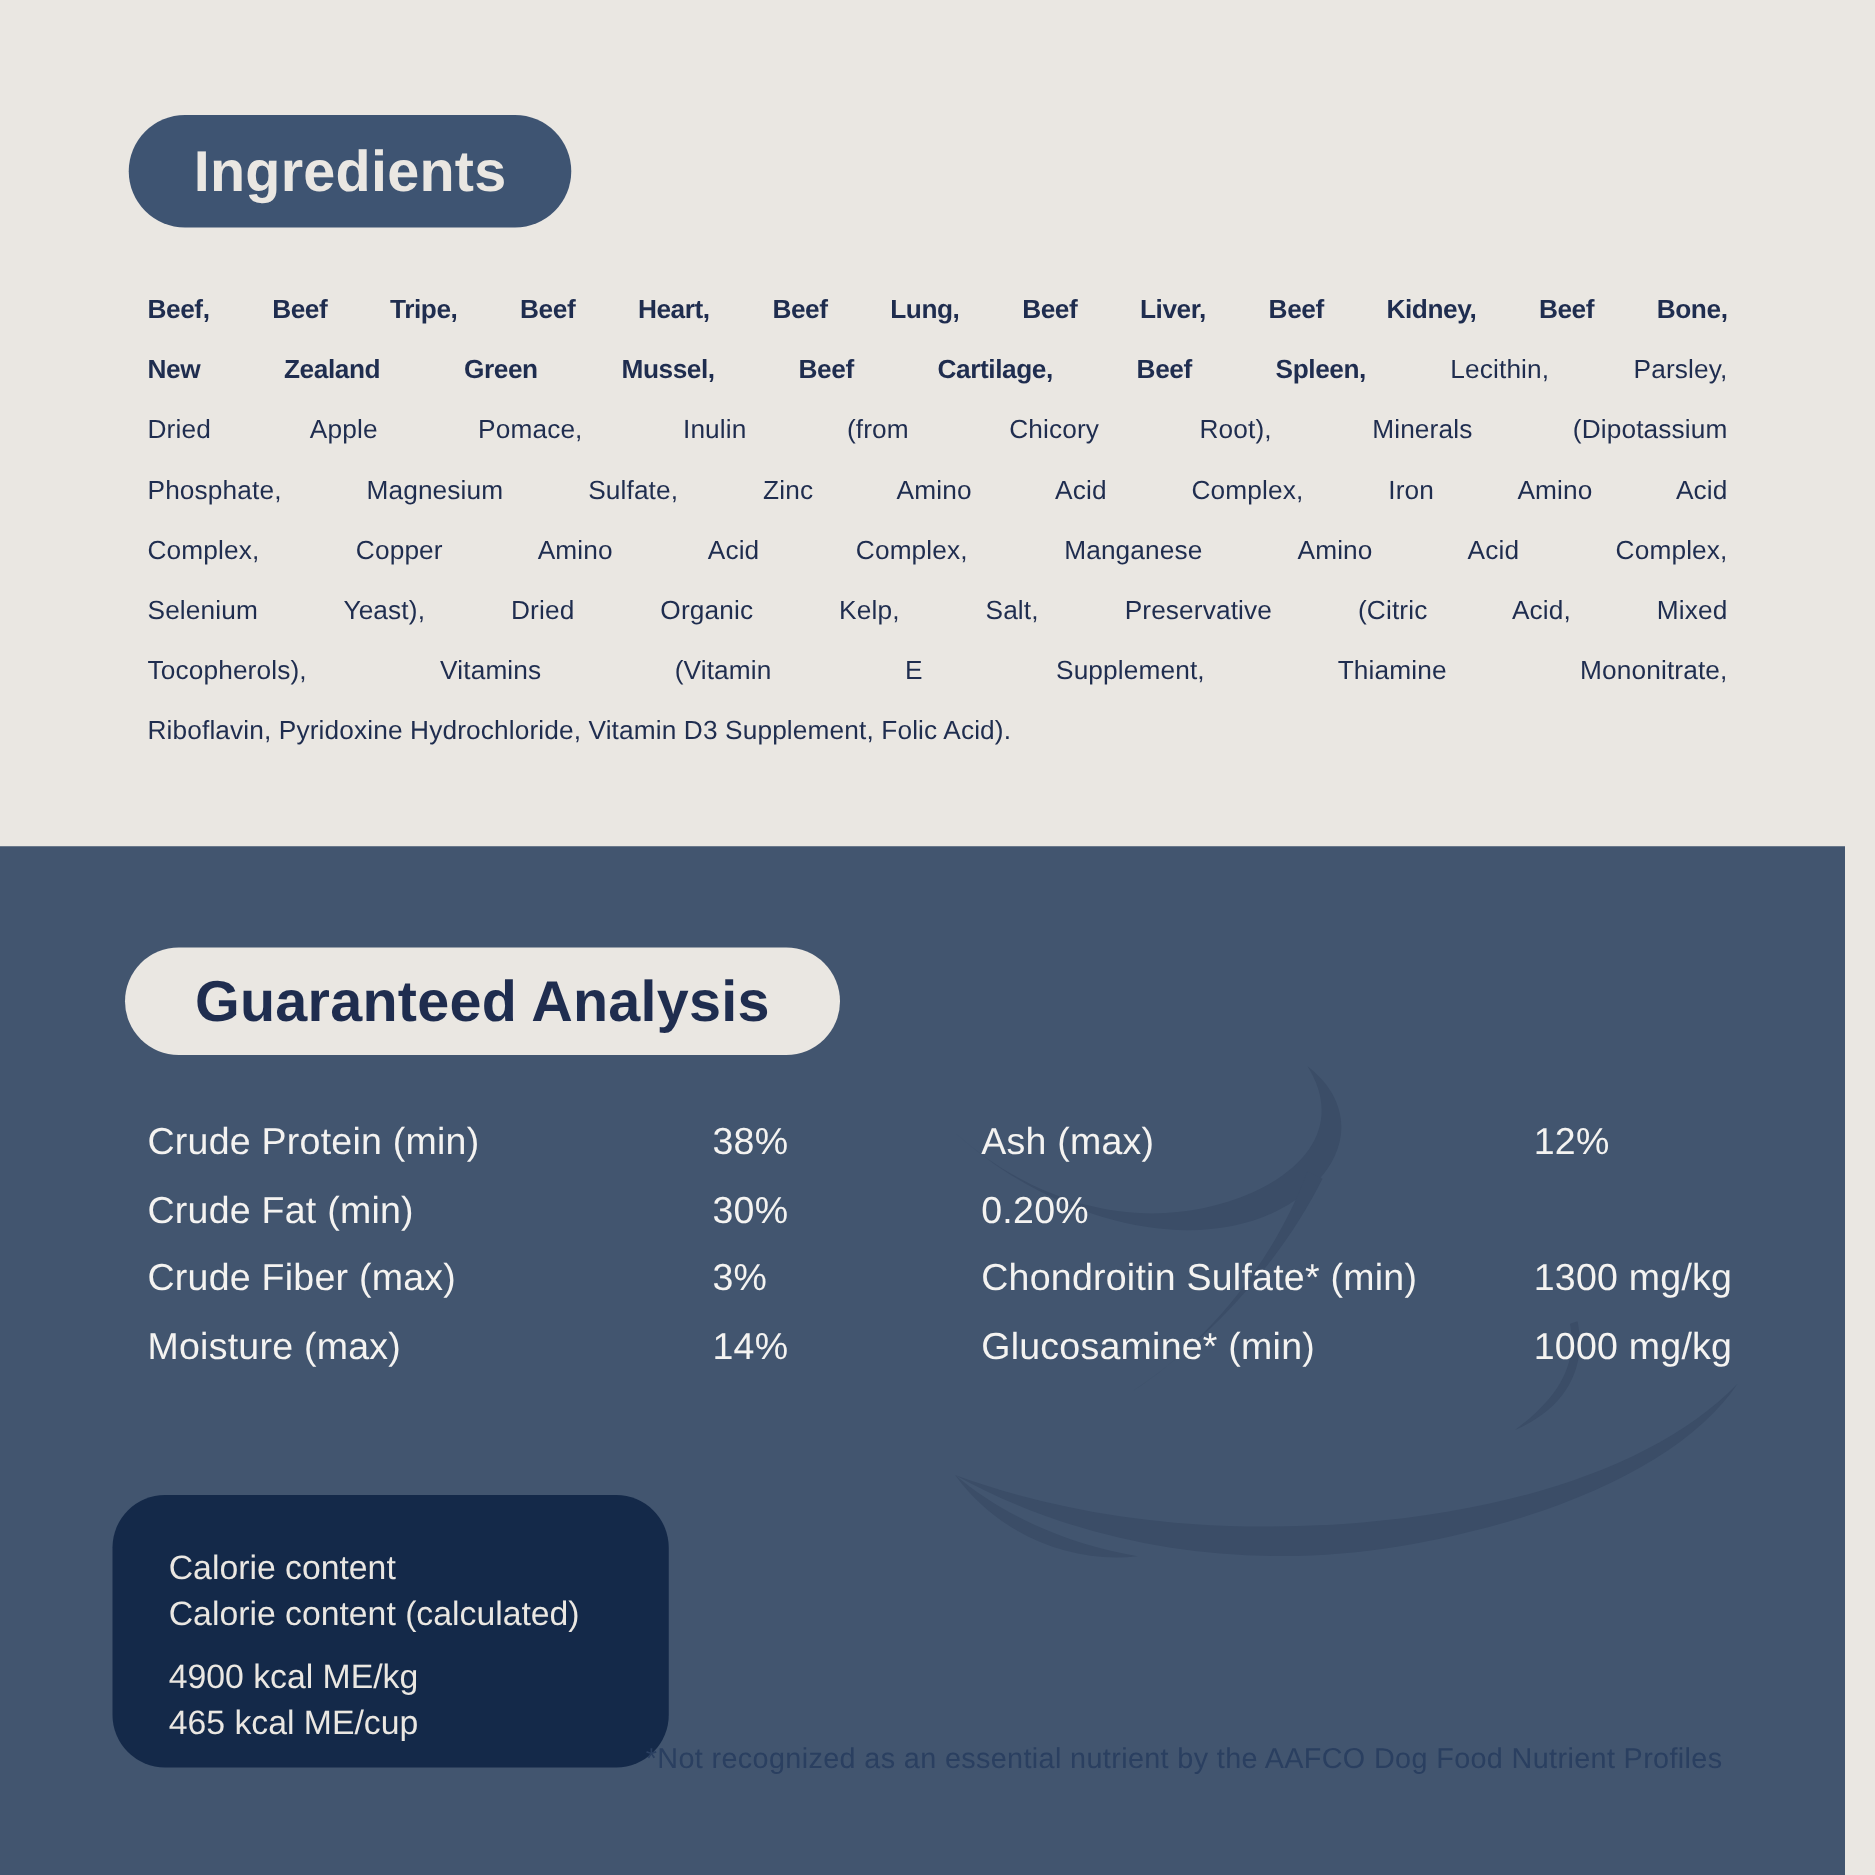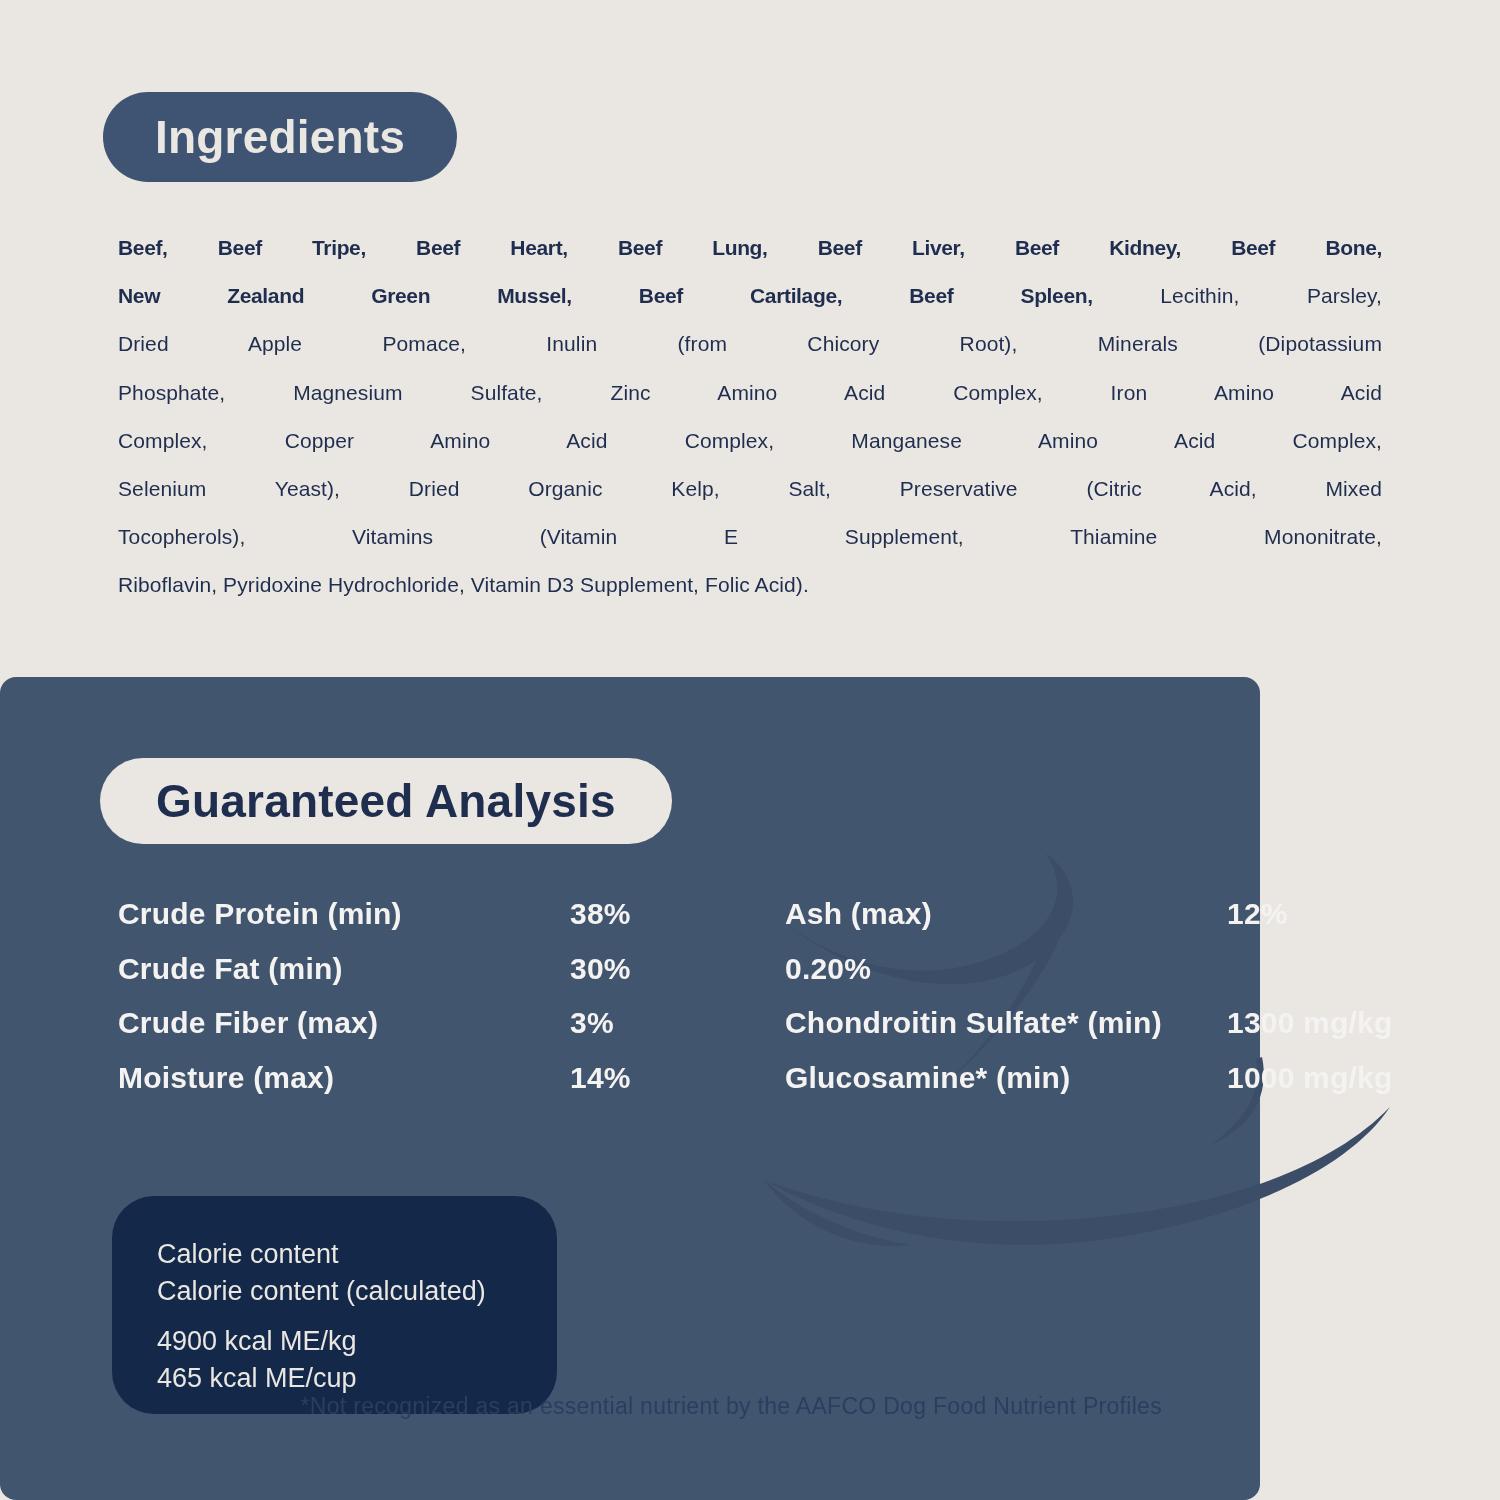--- a/index.html
+++ b/index.html
@@ -37,35 +37,34 @@
     font-size:21px;line-height:48.2px;color:var(--navy);
   }
   .ing-line{
     white-space:nowrap;text-align:justify;text-align-last:justify;
     letter-spacing:0.1px;
   }
   .ing-line.last{text-align-last:left;}
   .ing-line .b{font-weight:700;letter-spacing:-0.35px;}
   
   .analysis-section{
-    position:absolute;left:0;top:677px;width:1260px;height:823px;
+    position:absolute;left:0;top:677px;width:1476px;height:823px;
     background:var(--section-blue);
-    border-radius:16px;
   }
   .watermark{position:absolute;left:0;top:0;width:1500px;height:823px;}
   .watermark path{fill:var(--watermark);}
   .ga-table{position:absolute;top:210px;}
   .ga-table-left{left:118px;width:660px;}
   .ga-table-right{left:785px;width:700px;}
-  .ga-row{display:flex;align-items:center;height:54.5px;color:var(--table-text);font-size:30px;font-weight:700;letter-spacing:0.2px;}
+  .ga-row{display:flex;align-items:center;height:54.5px;color:var(--table-text);font-size:30px;font-weight:400;letter-spacing:0.2px;}
   .ga-table-left .ga-label{width:452px;flex:none;}
   .ga-table-right .ga-label{width:442px;flex:none;}
   .ga-value{flex:none;}
   .calorie-box{
-    position:absolute;left:112px;top:519px;width:445px;height:218px;
+    position:absolute;left:90px;top:519px;width:445px;height:218px;
     background:var(--calorie-box);border-radius:42px;color:var(--cream);
     padding:40px 32px 0 45px;box-sizing:border-box;
     font-size:27px;line-height:37px;
   }
   .calorie-values{margin-top:13px;}
   .footnote{
     position:absolute;right:98px;top:716px;
     font-size:23px;letter-spacing:0.3px;color:var(--footnote);
   }
 </style>

